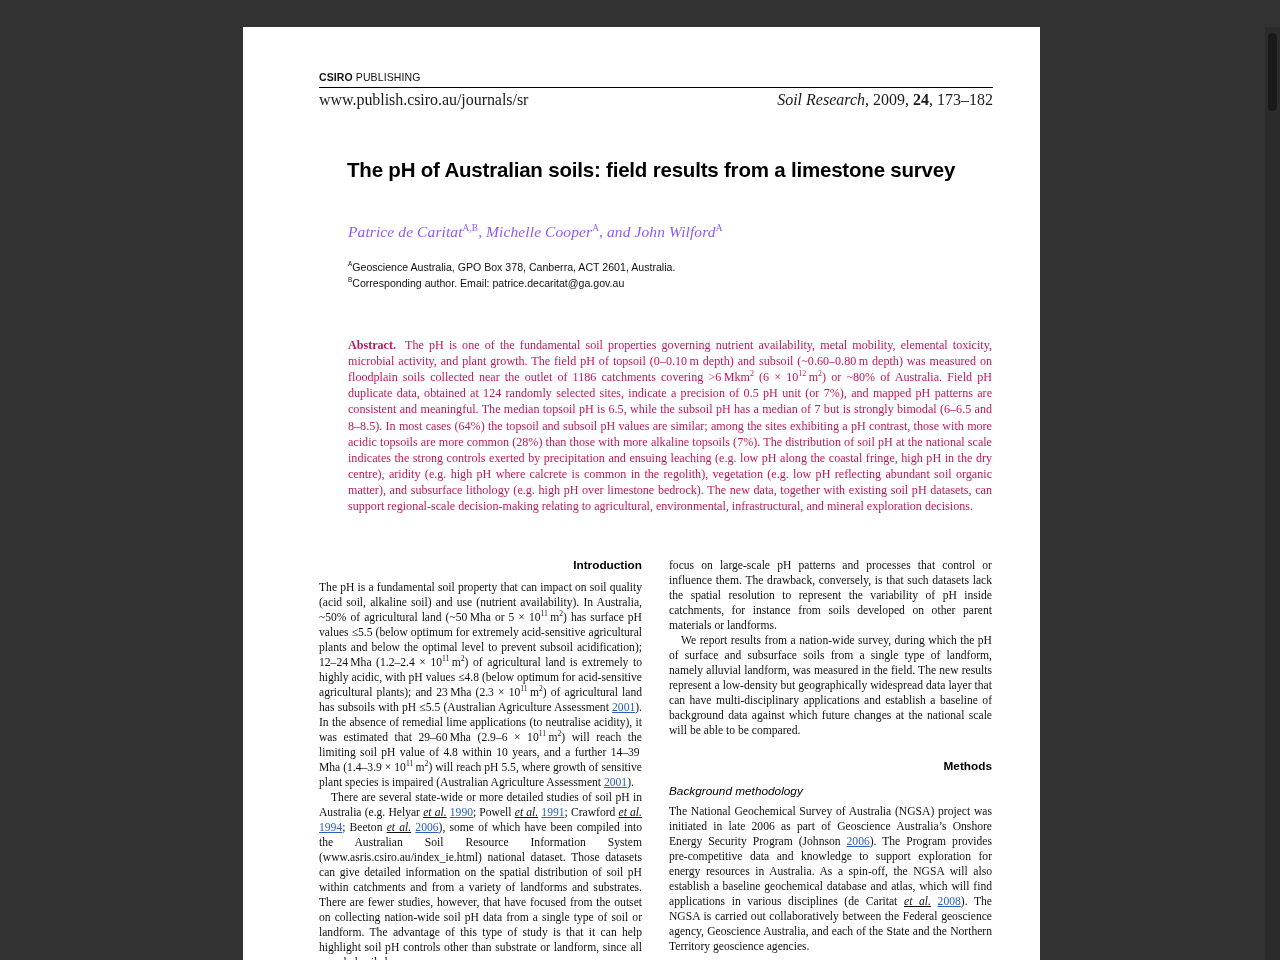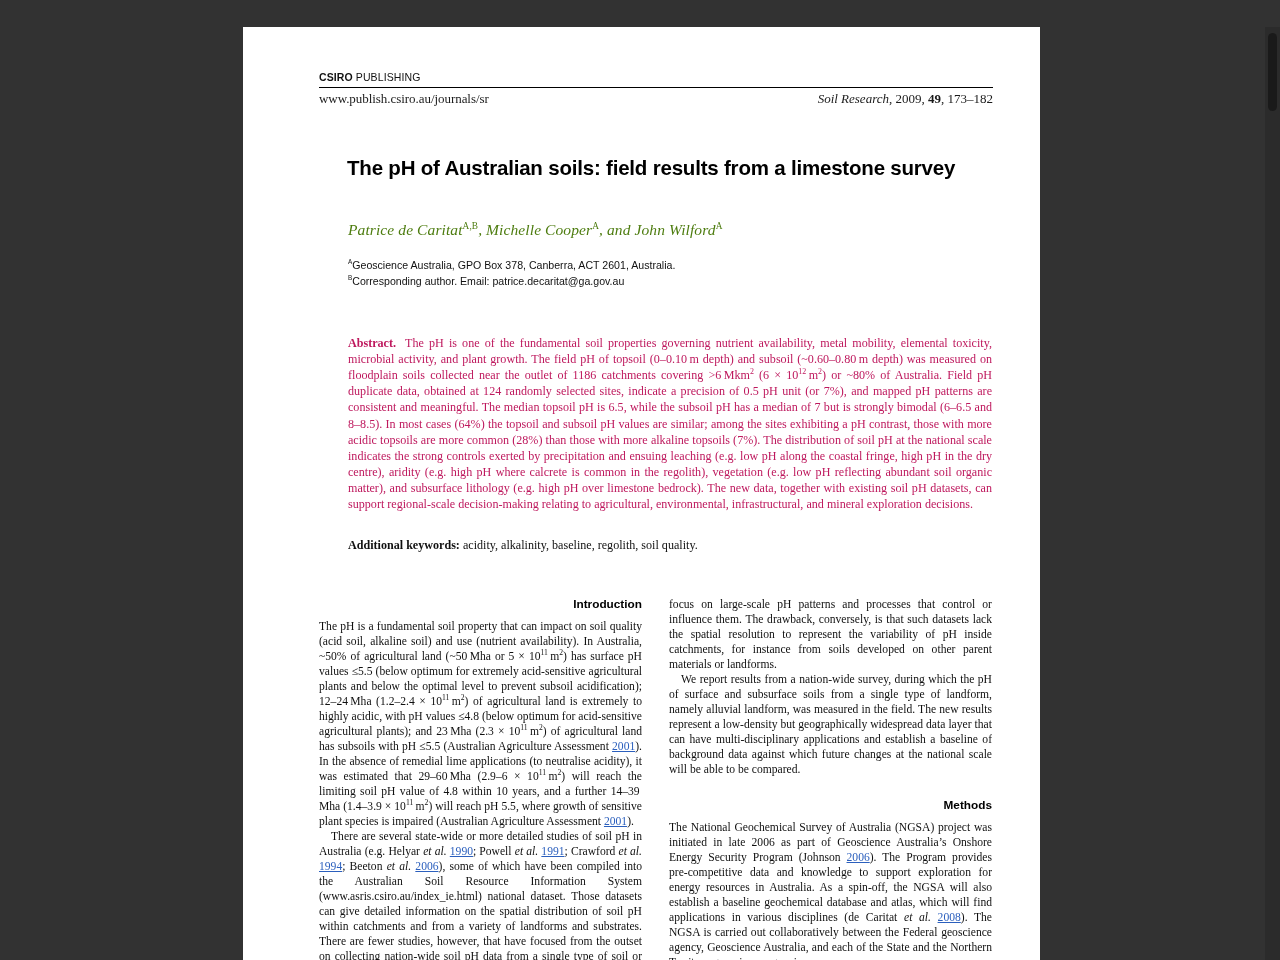--- a/index.html
+++ b/index.html
@@ -72,21 +72,21 @@
     font-weight: bold;
   }
   .rule {
     border-top: 1.1px solid #000;
     margin: 0 0 3px 0;
   }
   .header-row {
     display: flex;
     justify-content: space-between;
     align-items: flex-end;
-    font-size: 13px;
+    font-size: 16px;
     color: #1a1a1a;
   }
   .header-row .url {
     letter-spacing: -.05px;
   }
   .header-row .cite .jname {
     font-style: italic;
   }
   .header-row .cite .vol {
     font-weight: bold;
@@ -99,21 +99,21 @@
     font-weight: bold;
     letter-spacing: -.2px;
     color: #000;
     margin: 48px 0 0 28px;
     line-height: 1.25;
   }
 
   .authors {
     font-size: 15.5px;
     font-style: italic;
-    color: #4d7c0f;
+    color: #8b5cf6;
     margin: 40px 0 0 29px;
     letter-spacing: .1px;
   }
   .authors sup,
   .affil sup {
     font-size: 60%;
     font-style: normal;
     vertical-align: super;
   }
 
@@ -193,20 +193,21 @@
     color: #000;
     margin: 9px 0 5px 0;
     text-align: left;
   }
   .cit {
     color: #2b5fbd;
     text-decoration: underline;
   }
   .ital {
     font-style: italic;
+    text-decoration: underline;
   }
   sup {
     font-size: 66%;
     vertical-align: super;
     line-height: 0;
   }
 </style>
 </head>
 <body>
 
@@ -218,54 +219,51 @@
       <div class="pub-line">
         <span class="brand">CSIRO</span>
         <span>PUBLISHING</span>
       </div>
 
       <div class="rule"></div>
 
       <div class="header-row">
         <span class="url">www.publish.csiro.au/journals/sr</span>
         <span class="cite">
-          <span class="jname">Soil Research</span><span>, </span><span>2009</span><span>, </span><span class="vol">49</span><span>, </span><span>173–182</span>
+          <span class="jname">Soil Research</span><span>, </span><span>2009</span><span>, </span><span class="vol">24</span><span>, </span><span>173–182</span>
         </span>
       </div>
 
       <h1 class="title">The pH of Australian soils: field results from a limestone survey</h1>
 
       <div class="authors">Patrice de Caritat<sup>A,B</sup>, Michelle Cooper<sup>A</sup>, and John Wilford<sup>A</sup></div>
 
       <div class="affil-block">
         <div class="affil"><sup>A</sup>Geoscience Australia, GPO Box 378, Canberra, ACT 2601, Australia.</div>
         <div class="affil"><sup>B</sup>Corresponding author. Email: patrice.decaritat@ga.gov.au</div>
       </div>
 
       <div class="abstract">
         <span class="lead">Abstract.</span><span class="gap"></span><span>The pH is one of the fundamental soil properties governing nutrient availability, metal mobility, elemental toxicity, microbial activity, and plant growth. The field pH of topsoil (0–0.10 m depth) and subsoil (~0.60–0.80 m depth) was measured on floodplain soils collected near the outlet of 1186 catchments covering &gt;6 Mkm<sup>2</sup> (6 × 10<sup>12</sup> m<sup>2</sup>) or ~80% of Australia. Field pH duplicate data, obtained at 124 randomly selected sites, indicate a precision of 0.5 pH unit (or 7%), and mapped pH patterns are consistent and meaningful. The median topsoil pH is 6.5, while the subsoil pH has a median of 7 but is strongly bimodal (6–6.5 and 8–8.5). In most cases (64%) the topsoil and subsoil pH values are similar; among the sites exhibiting a pH contrast, those with more acidic topsoils are more common (28%) than those with more alkaline topsoils (7%). The distribution of soil pH at the national scale indicates the strong controls exerted by precipitation and ensuing leaching (e.g. low pH along the coastal fringe, high pH in the dry centre), aridity (e.g. high pH where calcrete is common in the regolith), vegetation (e.g. low pH reflecting abundant soil organic matter), and subsurface lithology (e.g. high pH over limestone bedrock). The new data, together with existing soil pH datasets, can support regional-scale decision-making relating to agricultural, environmental, infrastructural, and mineral exploration decisions.</span>
       </div>
 
-      <div class="keywords">
-        <span class="lead">Additional keywords:</span>
-        <span>acidity, alkalinity, baseline, regolith, soil quality.</span>
-      </div>
 
       <div class="body-cols">
 
         <div class="col">
           <h2 class="sect">Introduction</h2>
           <p>The pH is a fundamental soil property that can impact on soil quality (acid soil, alkaline soil) and use (nutrient availability). In Australia, ~50% of agricultural land (~50 Mha or 5 × 10<sup>11</sup> m<sup>2</sup>) has surface pH values ≤5.5 (below optimum for extremely acid-sensitive agricultural plants and below the optimal level to prevent subsoil acidification); 12–24 Mha (1.2–2.4 × 10<sup>11</sup> m<sup>2</sup>) of agricultural land is extremely to highly acidic, with pH values ≤4.8 (below optimum for acid-sensitive agricultural plants); and 23 Mha (2.3 × 10<sup>11</sup> m<sup>2</sup>) of agricultural land has subsoils with pH ≤5.5 (Australian Agriculture Assessment <span class="cit">2001</span>). In the absence of remedial lime applications (to neutralise acidity), it was estimated that 29–60 Mha (2.9–6 × 10<sup>11</sup> m<sup>2</sup>) will reach the limiting soil pH value of 4.8 within 10 years, and a further 14–39 Mha (1.4–3.9 × 10<sup>11</sup> m<sup>2</sup>) will reach pH 5.5, where growth of sensitive plant species is impaired (Australian Agriculture Assessment <span class="cit">2001</span>).</p>
           <p>There are several state-wide or more detailed studies of soil pH in Australia (e.g. Helyar <span class="ital">et al.</span> <span class="cit">1990</span>; Powell <span class="ital">et al.</span> <span class="cit">1991</span>; Crawford <span class="ital">et al.</span> <span class="cit">1994</span>; Beeton <span class="ital">et al.</span> <span class="cit">2006</span>), some of which have been compiled into the Australian Soil Resource Information System (www.asris.csiro.au/index_ie.html) national dataset. Those datasets can give detailed information on the spatial distribution of soil pH within catchments and from a variety of landforms and substrates. There are fewer studies, however, that have focused from the outset on collecting nation-wide soil pH data from a single type of soil or landform. The advantage of this type of study is that it can help highlight soil pH controls other than substrate or landform, since all sampled soils have</p>
         </div>
 
         <div class="col">
           <p>focus on large-scale pH patterns and processes that control or influence them. The drawback, conversely, is that such datasets lack the spatial resolution to represent the variability of pH inside catchments, for instance from soils developed on other parent materials or landforms.</p>
           <p>We report results from a nation-wide survey, during which the pH of surface and subsurface soils from a single type of landform, namely alluvial landform, was measured in the field. The new results represent a low-density but geographically widespread data layer that can have multi-disciplinary applications and establish a baseline of background data against which future changes at the national scale will be able to be compared.</p>
           <h2 class="sect spaced">Methods</h2>
+          <h3 class="subsect">Background methodology</h3>
           <p>The National Geochemical Survey of Australia (NGSA) project was initiated in late 2006 as part of Geoscience Australia’s Onshore Energy Security Program (Johnson <span class="cit">2006</span>). The Program provides pre-competitive data and knowledge to support exploration for energy resources in Australia. As a spin-off, the NGSA will also establish a baseline geochemical database and atlas, which will find applications in various disciplines (de Caritat <span class="ital">et al.</span> <span class="cit">2008</span>). The NGSA is carried out collaboratively between the Federal geoscience agency, Geoscience Australia, and each of the State and the Northern Territory geoscience agencies.</p>
 
         </div>
 
       </div>
 
     </div>
   </div>
 
   <div id="scroll-track">

